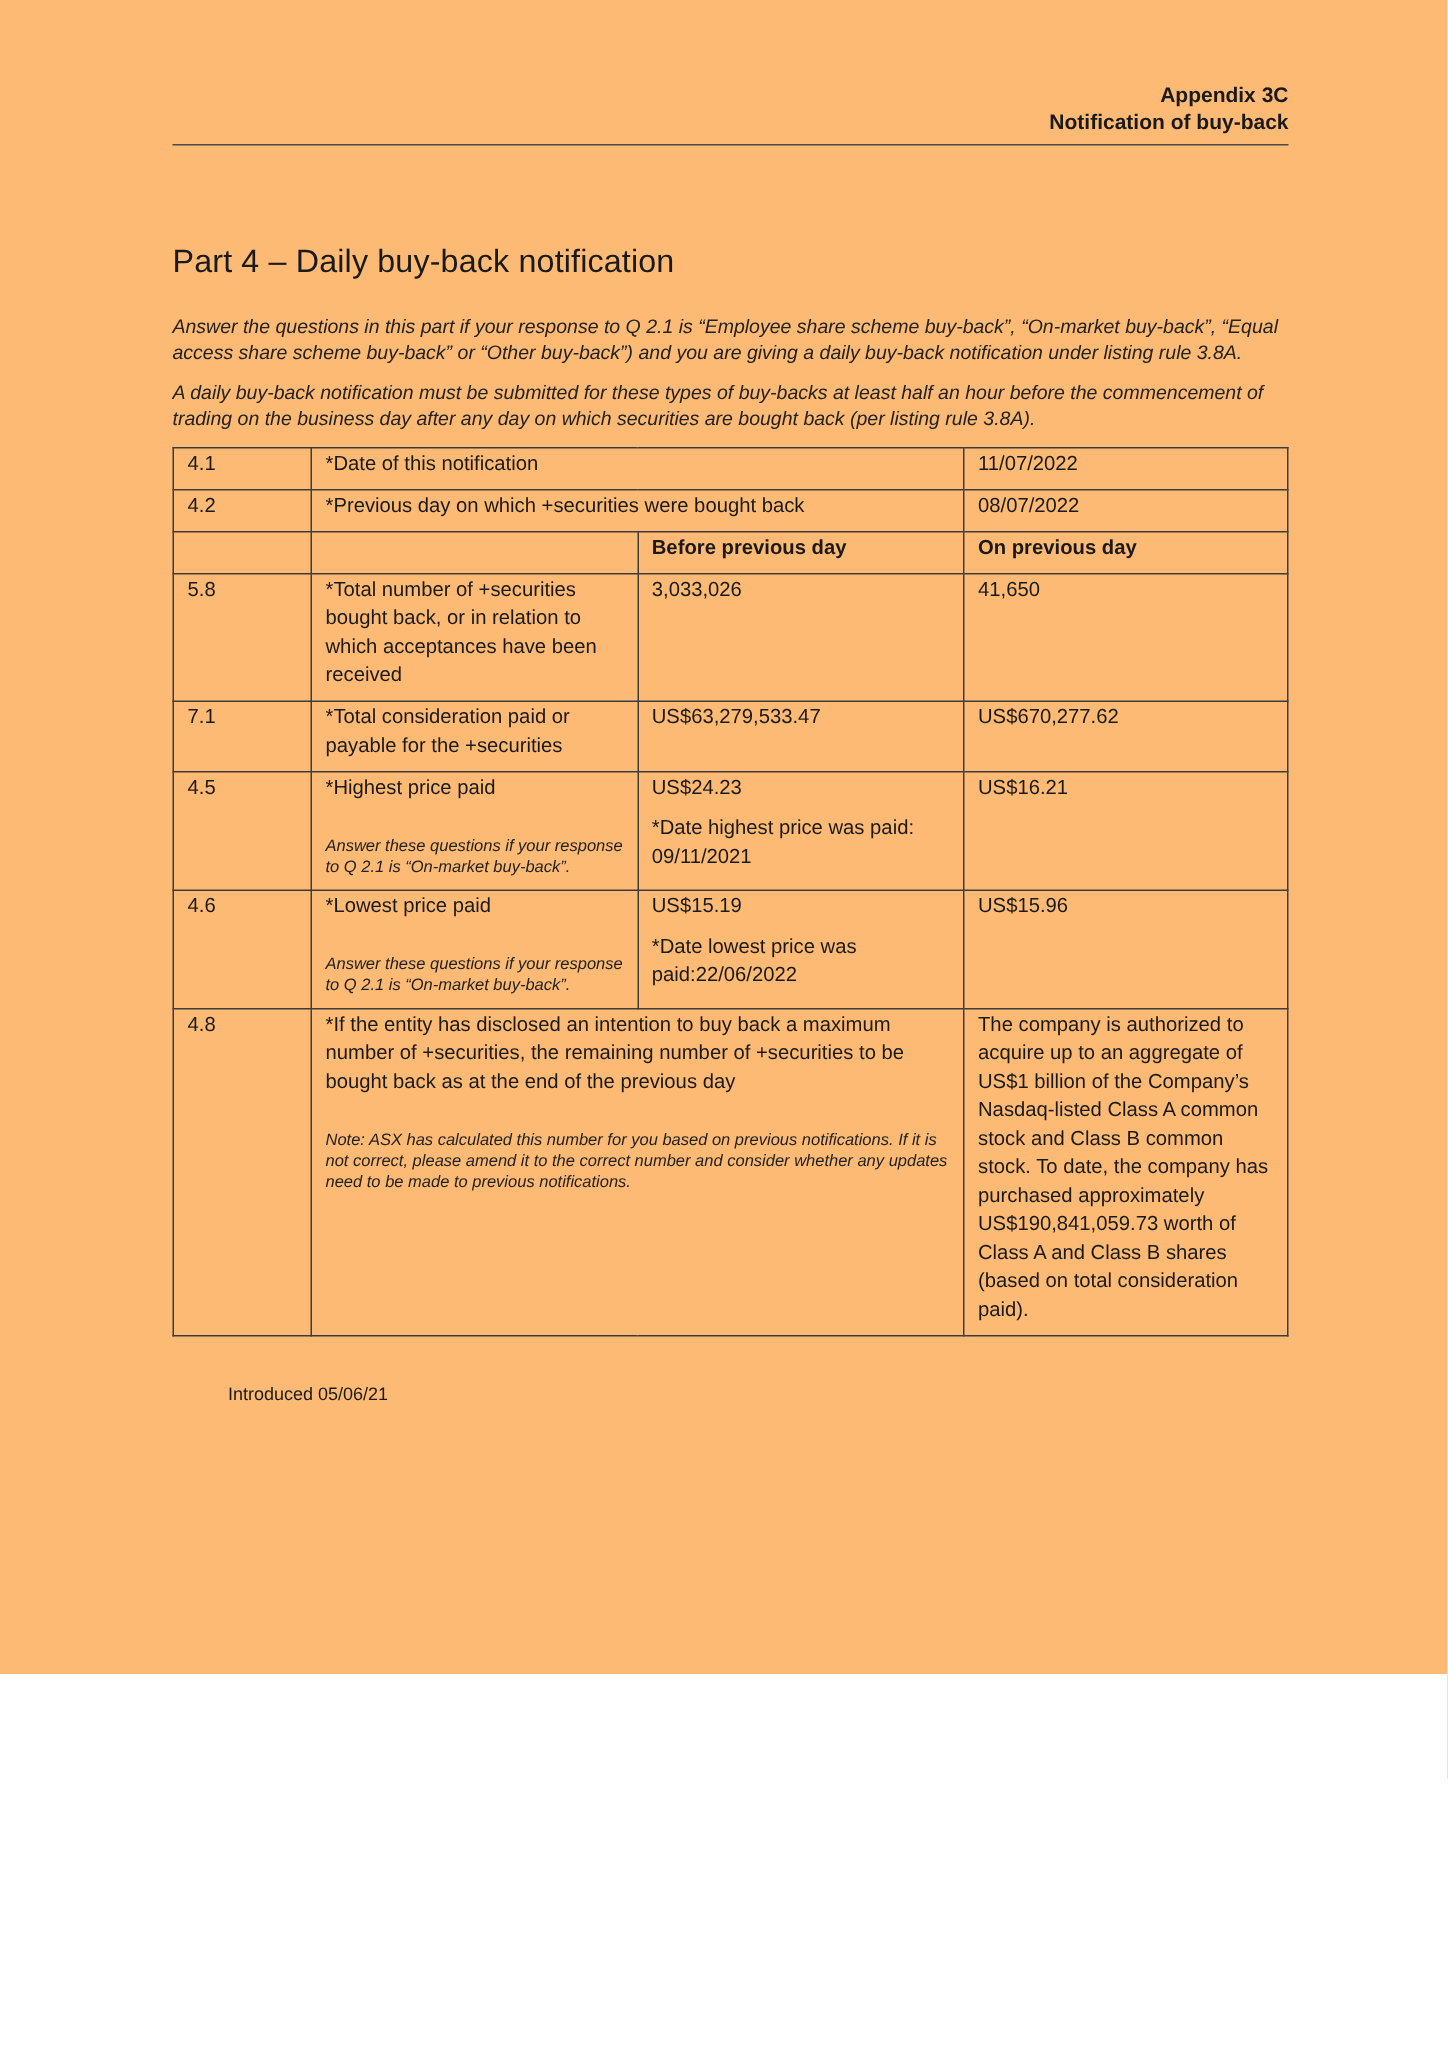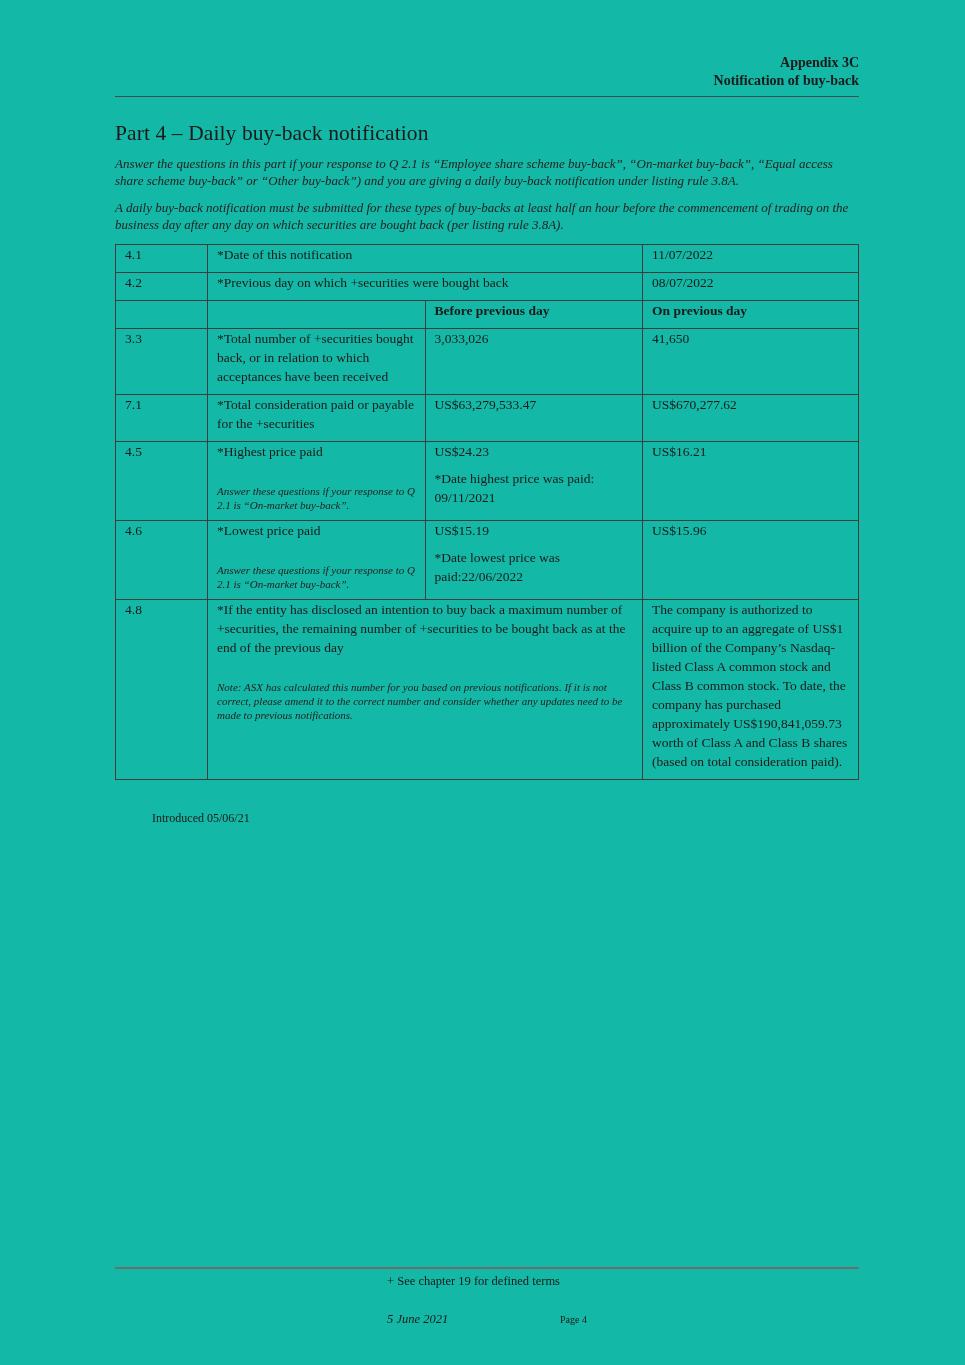--- a/index.html
+++ b/index.html
@@ -1,22 +1,22 @@
 <!DOCTYPE html>
 <html><head>
 <meta charset="utf-8">
 <style>
   * { margin: 0; padding: 0; box-sizing: border-box; }
   html, body { background: #ffffff; }
   .page {
     position: relative;
     width: 965px;
-    height: 1365px;
-    background: #14b8a6;
-    font-family: Liberation Serif, serif;
+    height: 1116px;
+    background: #fdba74;
+    font-family: Liberation Sans, sans-serif;
     color: #1a1a1a;
     overflow: hidden;
   }
   .content {
     position: absolute;
     left: 115px;
     width: 744px;
     top: 0;
   }
   
@@ -24,34 +24,34 @@
     padding-top: 54px;
     text-align: right;
     font-weight: bold;
     font-size: 14px;
     line-height: 18px;
     border-bottom: 1px solid #4a4a4a;
     padding-bottom: 6px;
   }
   
   .part-title {
-    margin-top: 24px;
+    margin-top: 65px;
     font-size: 21.5px;
     font-weight: normal;
     letter-spacing: 0.1px;
   }
   
   .intro p {
     font-style: italic;
     font-size: 13px;
     line-height: 17px;
     margin-top: 10px;
     color: #222;
   }
-  .intro p:first-child { margin-top: 9px; }
+  .intro p:first-child { margin-top: 22px; }
   
   table.bb {
     margin-top: 11px;
     border-collapse: collapse;
     width: 744px;
     table-layout: fixed;
   }
   table.bb td {
     border: 1px solid #3c3c3c;
     vertical-align: top;
@@ -127,21 +127,21 @@
         <td colspan="2">*Previous day on which +securities were bought back</td>
         <td class="c-on">08/07/2022</td>
       </tr>
       <tr>
         <td class="c-num"></td>
         <td class="c-q"></td>
         <td class="c-before col-head">Before previous day</td>
         <td class="c-on col-head">On previous day</td>
       </tr>
       <tr>
-        <td class="c-num">3.3</td>
+        <td class="c-num">5.8</td>
         <td class="c-q">*Total number of +securities bought back, or in relation to which acceptances have been received</td>
         <td class="c-before">3,033,026</td>
         <td class="c-on">41,650</td>
       </tr>
       <tr>
         <td class="c-num">7.1</td>
         <td class="c-q">*Total consideration paid or payable for the +securities</td>
         <td class="c-before">US$63,279,533.47</td>
         <td class="c-on">US$670,277.62</td>
       </tr>

